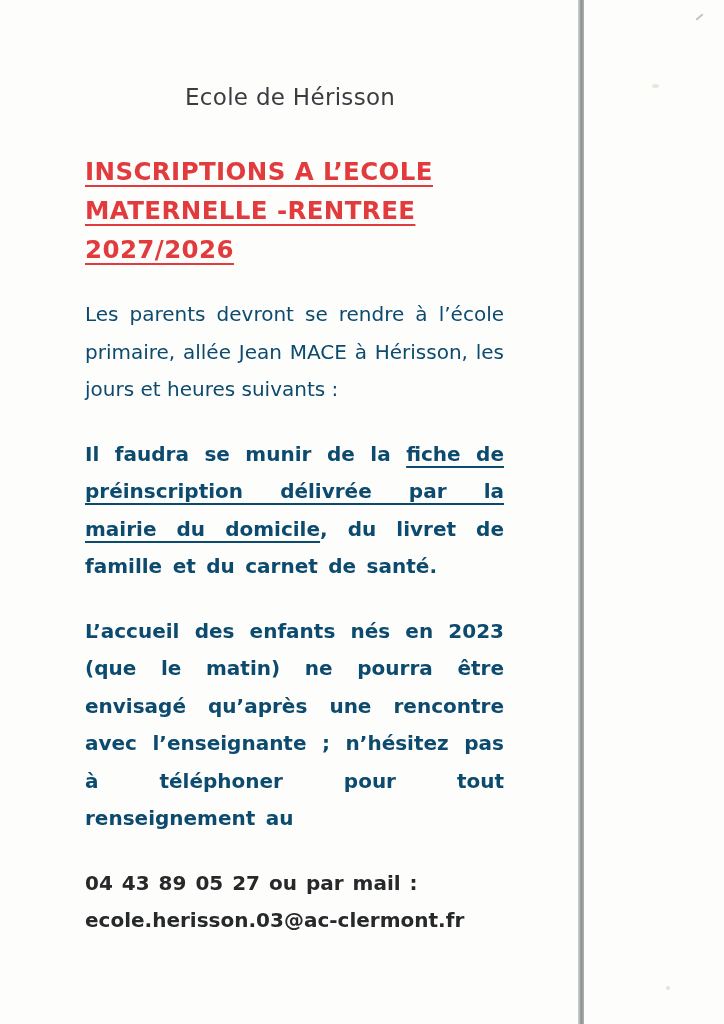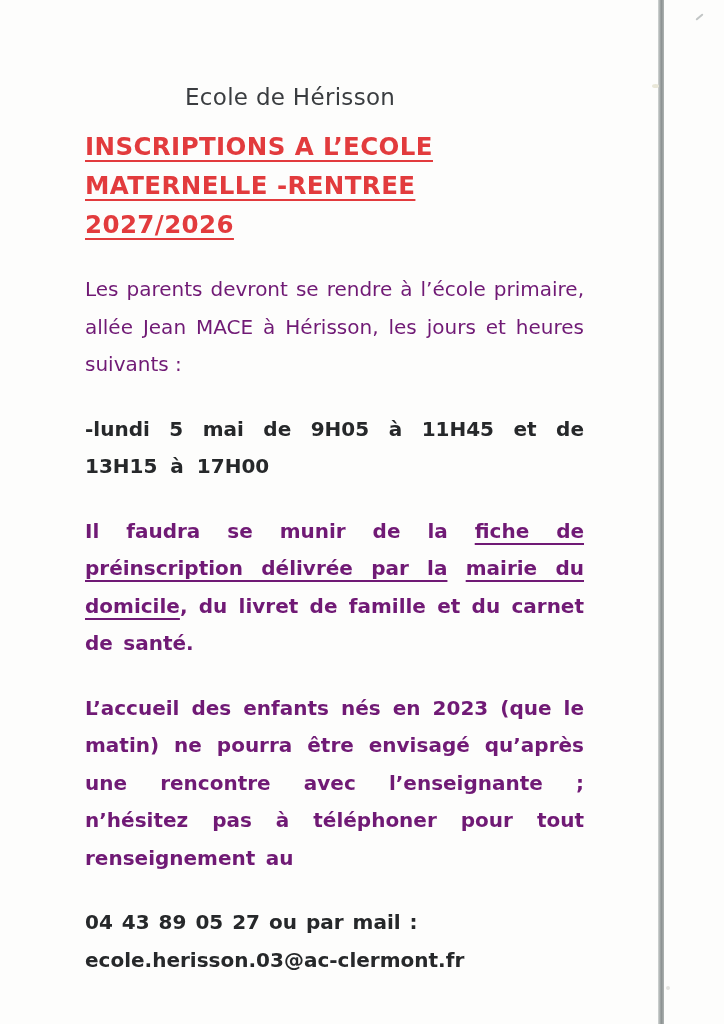--- a/index.html
+++ b/index.html
@@ -13,56 +13,56 @@
     overflow: hidden;
     position: relative;
     font-family: "DejaVu Sans", sans-serif;
     -webkit-font-smoothing: antialiased;
   }
 
   
   .page {
     position: relative;
     box-sizing: border-box;
-    width: 664px;
+    width: 584px;
     height: 1024px;
     padding: 84px 80px 0 85px;
     color: #2e3032;
   }
 
   .doc-title {
     margin: 0 0 0 100px;
     font-size: 23px;
     font-weight: 500;
     letter-spacing: 0.3px;
     color: #3a3d40;
   }
 
   .main-heading {
-    margin-top: 17px;
+    margin-top: 42px;
     font-size: 24.5px;
     font-weight: 700;
     letter-spacing: 0.4px;
     line-height: 39px;
     color: #e23b3d;
   }
   .main-heading .h-line {
     display: block;
     text-decoration: underline;
     text-decoration-color: #e23b3d;
     text-decoration-thickness: 2px;
     text-underline-offset: 5px;
   }
 
   .para {
     margin: 27px 0 0 0;
     font-size: 20px;
     line-height: 37.5px;
     text-align: justify;
-    color: #701a75;
+    color: #0c4a6e;
   }
   .para.last-left { text-align-last: left; }
 
   .para.bold {
     font-weight: 700;
     word-spacing: 6px;
     color: #26282a;
   }
 
   .para.loose { word-spacing: 3.5px; font-weight: bold; }
@@ -119,21 +119,20 @@
 
   <p class="doc-title">Ecole de Hérisson</p>
 
   <h1 class="main-heading">
     <span class="h-line">INSCRIPTIONS A L’ECOLE MATERNELLE -RENTREE</span>
     <span class="h-line">2027/2026</span>
   </h1>
 
   <p class="para">Les parents devront se rendre à l’école primaire, allée Jean MACE à Hérisson, les jours et heures suivants :</p>
 
-  <p class="para bold">-lundi 5 mai de 9H05 à 11H45 et de 13H15 à 17H00</p>
 
 
   <p class="para loose"><span>Il faudra se munir de la </span><span class="u-seg">fiche de préinscription délivrée par la</span><span> </span><span class="u-seg">mairie du domicile</span><span>, du livret de famille et du carnet de santé.</span></p>
 
 
   <p class="para loose">L’accueil des enfants nés en 2023 (que le matin) ne pourra être envisagé qu’après une rencontre avec l’enseignante ; n’hésitez pas à téléphoner pour tout renseignement au</p>
 
   <p class="para contact">04 43 89 05 27 ou par mail : ecole.herisson.03@ac-clermont.fr</p>
 
   <div class="scan-edge"></div>

